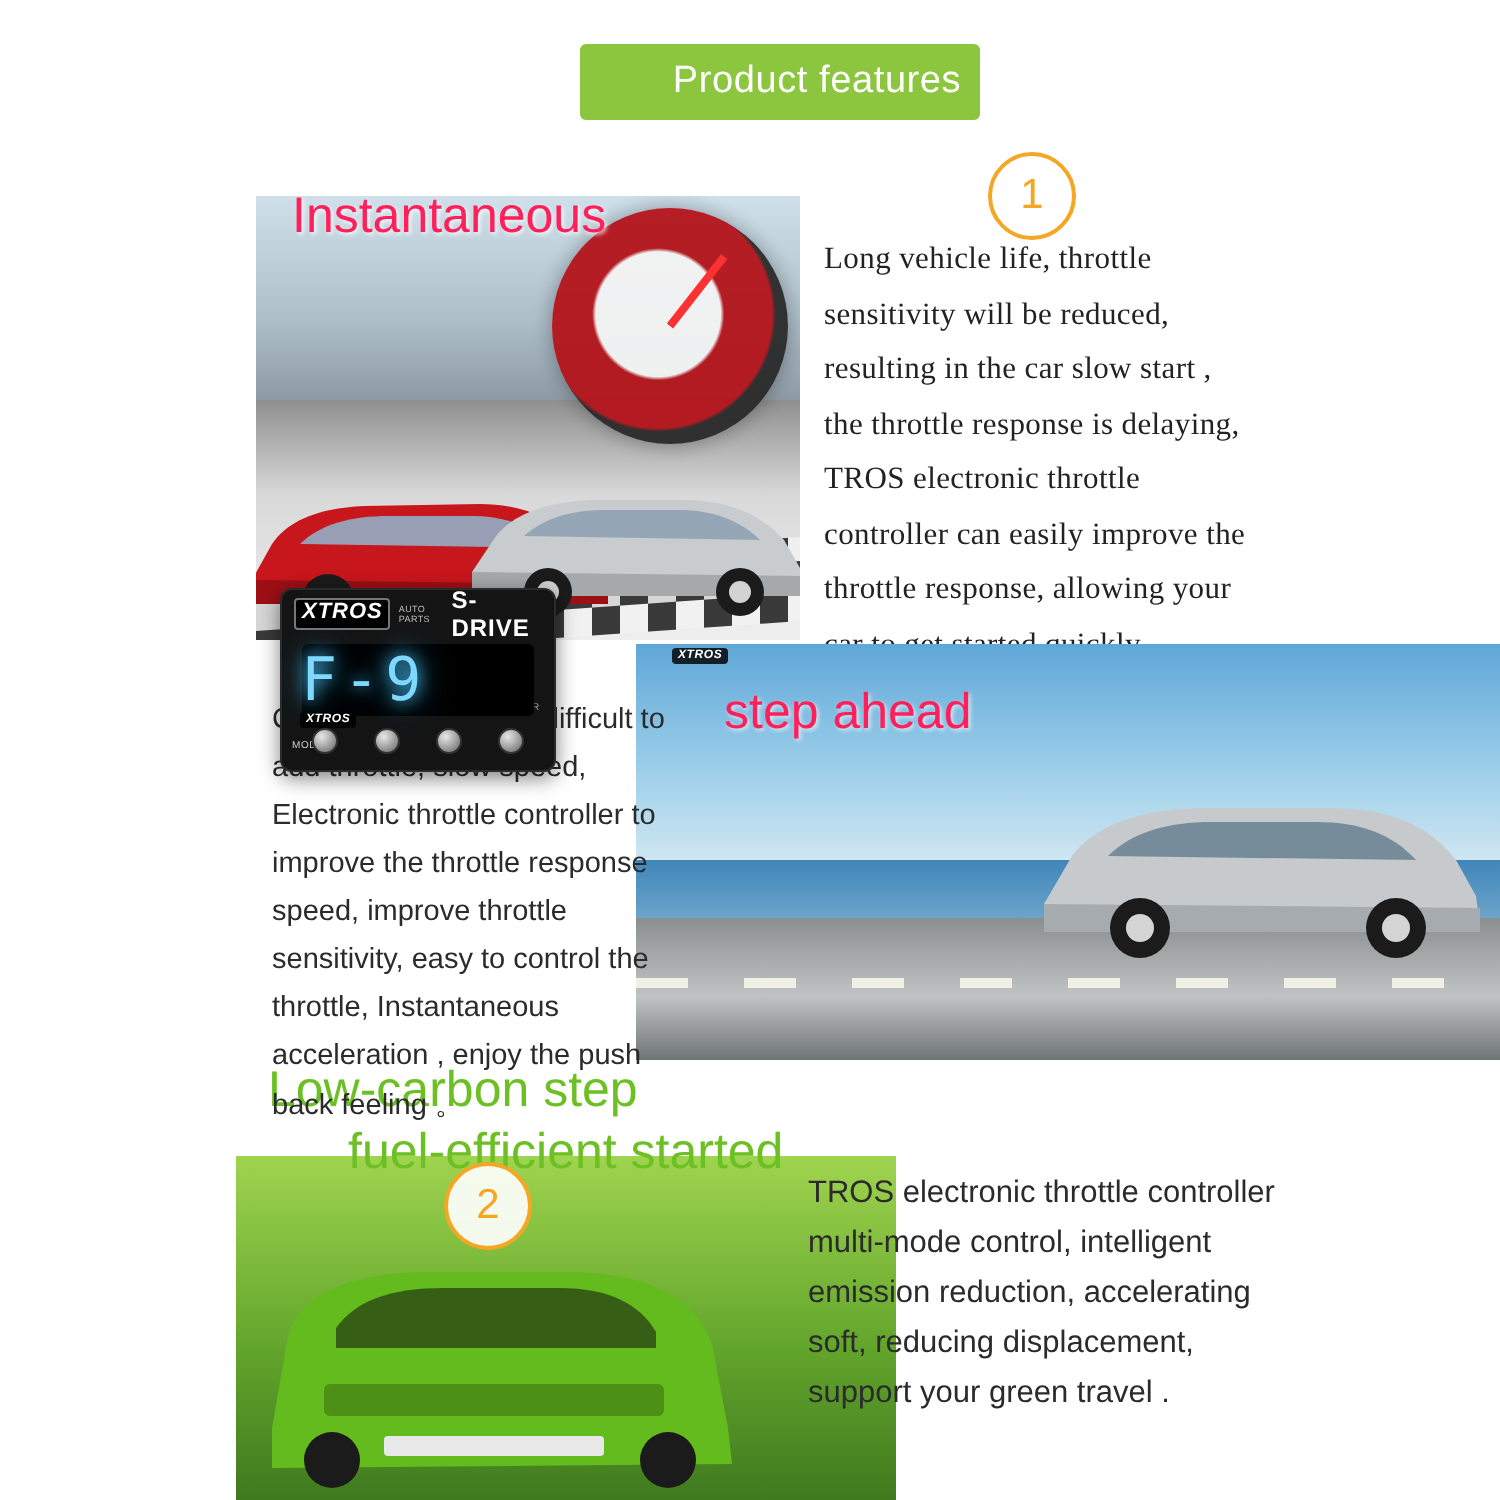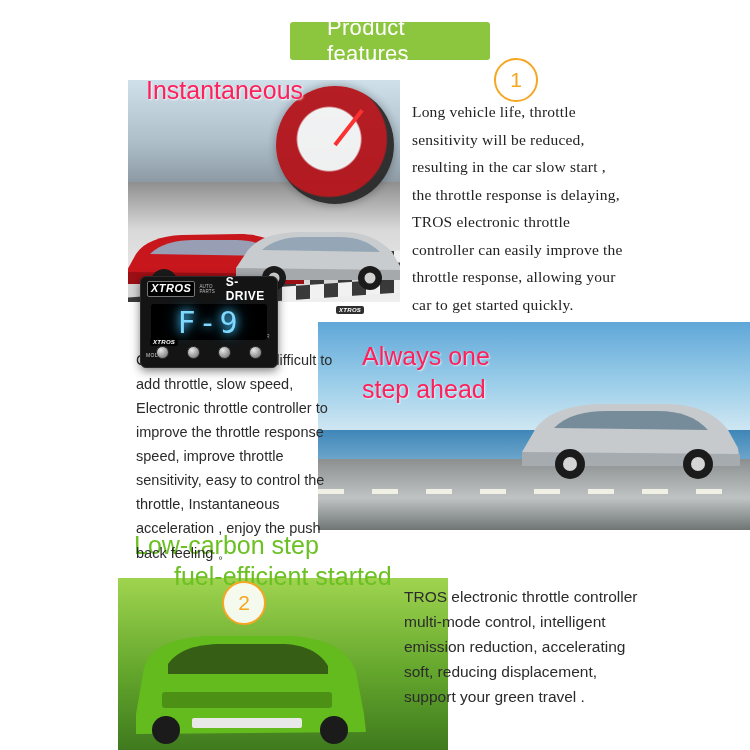--- a/index.html
+++ b/index.html
@@ -30,30 +30,30 @@
     height: 38px;
     background: #8cc63f;
     border-radius: 3px;
     display: flex;
     align-items: center;
     justify-content: center;
     z-index: 30;
   }
   .header-banner .title {
     color: #ffffff;
-    font-size: 22px;
+    font-size: 19px;
     letter-spacing: 0.3px;
     margin-left: 37px;
   }
 
   
   .sec1 {
     position: absolute;
     left: 0;
-    top: 58px;
+    top: 76px;
     width: 750px;
     height: 262px;
   }
   .sec1-photo {
     position: absolute;
     left: 128px;
     top: 22px;
     width: 272px;
     height: 222px;
     overflow: hidden;
@@ -322,21 +322,21 @@
   .dev-screen {
     position: absolute;
     left: 7%;
     top: 30%;
     width: 86%;
     height: 40%;
     background: #000000;
     border-radius: 3px;
     display: flex;
     align-items: center;
-    justify-content: center;
+    justify-content: flex-start;
   }
   .dev-screen .val {
     color: #7fd8ff;
     font-family: "DejaVu Sans Mono", monospace;
     font-size: 30px;
     letter-spacing: 3px;
     text-shadow: 0 0 8px #4cc6ff, 0 0 16px #2aa9e0;
   }
   .dev-controls {
     position: absolute;
@@ -464,21 +464,20 @@
         <path d="M40 50 C52 38 70 33 92 33 L144 33 C166 33 182 39 194 52 Z" fill="#6f8796" opacity="0.92"></path>
         <path d="M8 74 L226 76 L226 88 L8 88 Z" fill="#a6abaf"></path>
         <circle cx="56" cy="86" r="15" fill="#1b1b1b"></circle>
           <circle cx="56" cy="86" r="7" fill="#d5d5d5"></circle>
         <circle cx="184" cy="86" r="15" fill="#1b1b1b"></circle>
           <circle cx="184" cy="86" r="7" fill="#d5d5d5"></circle>
       </svg>
     </div>
 
     <div class="sec2-heading">
-      <span>Always one</span>
       <span class="l2">step ahead</span>
     </div>
 
     <div class="sec2-text">Car power shortage, difficult to add throttle, slow speed, Electronic throttle controller to improve the throttle response speed, improve throttle sensitivity, easy to control the throttle, Instantaneous acceleration , enjoy the push back feeling 。</div>
 
     <div class="badge badge-2">2</div>
 
   </div>
 
   <div class="sec3">

